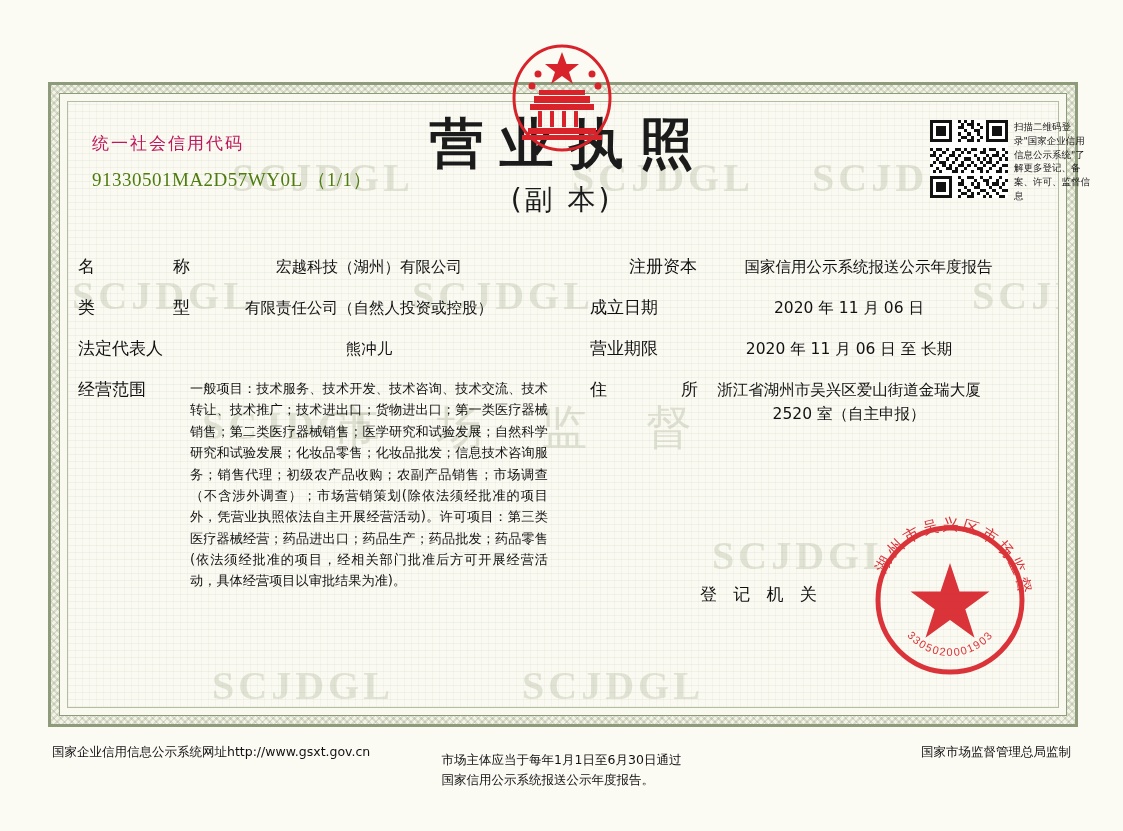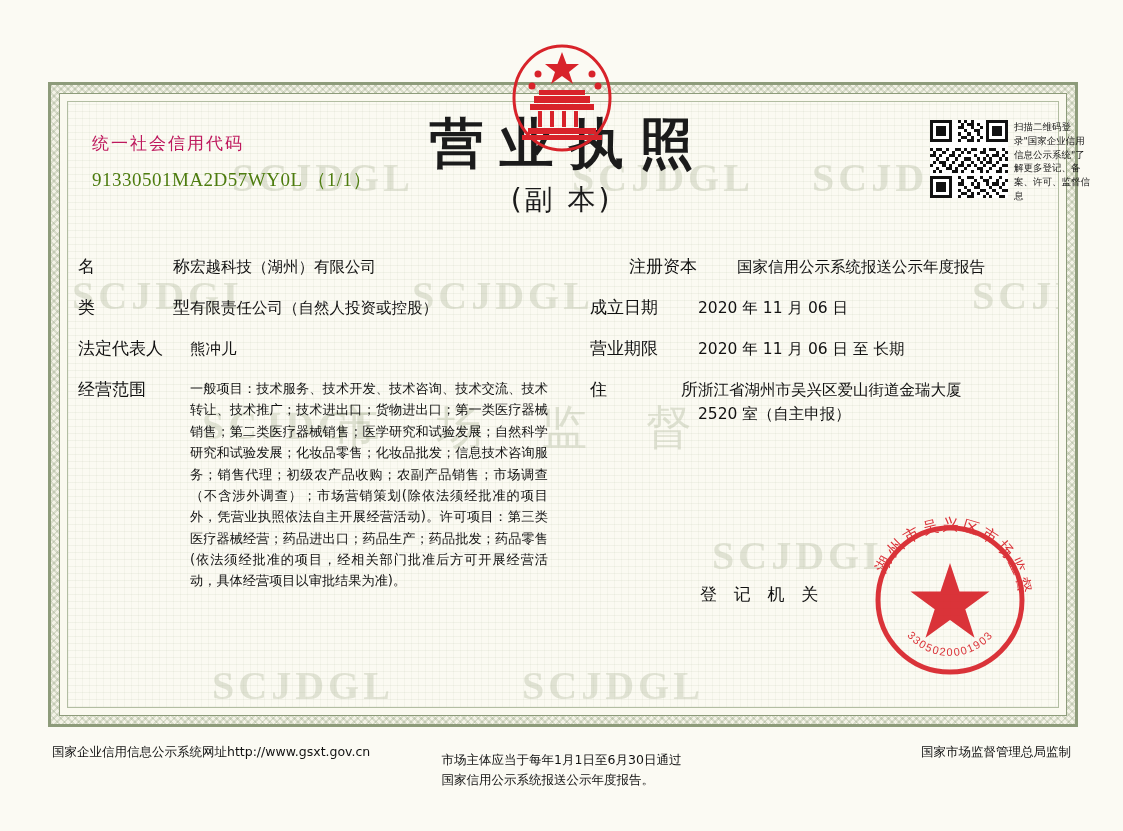--- a/index.html
+++ b/index.html
@@ -200,34 +200,35 @@
     white-space: nowrap;
   }
   .lbl-w-left { width: 112px; display: flex; justify-content: space-between; }
   .lbl-w-right { width: 108px; display: flex; justify-content: space-between; }
   .row-value {
     flex: 1 1 auto;
     font-family: "DejaVu Sans", sans-serif;
     font-size: 14.5px;
     color: #111;
     line-height: 1.55;
+    text-align: center;
   }
   .row-value.big {
     font-size: 15.5px;
   }
   .scope-value {
     font-size: 13.2px;
     line-height: 1.62;
     text-align: justify;
   }
   .registry-row {
     position: absolute;
     left: 700px;
     top: 583px;
-    font-family: Liberation Sans, sans-serif;
+    font-family: Liberation Serif, serif;
     font-size: 17px;
     letter-spacing: 6px;
     color: #111;
     z-index: 5;
   }
   .date-row {
     position: absolute;
     left: 810px;
     top: 645px;
     font-family: "DejaVu Sans", sans-serif;

